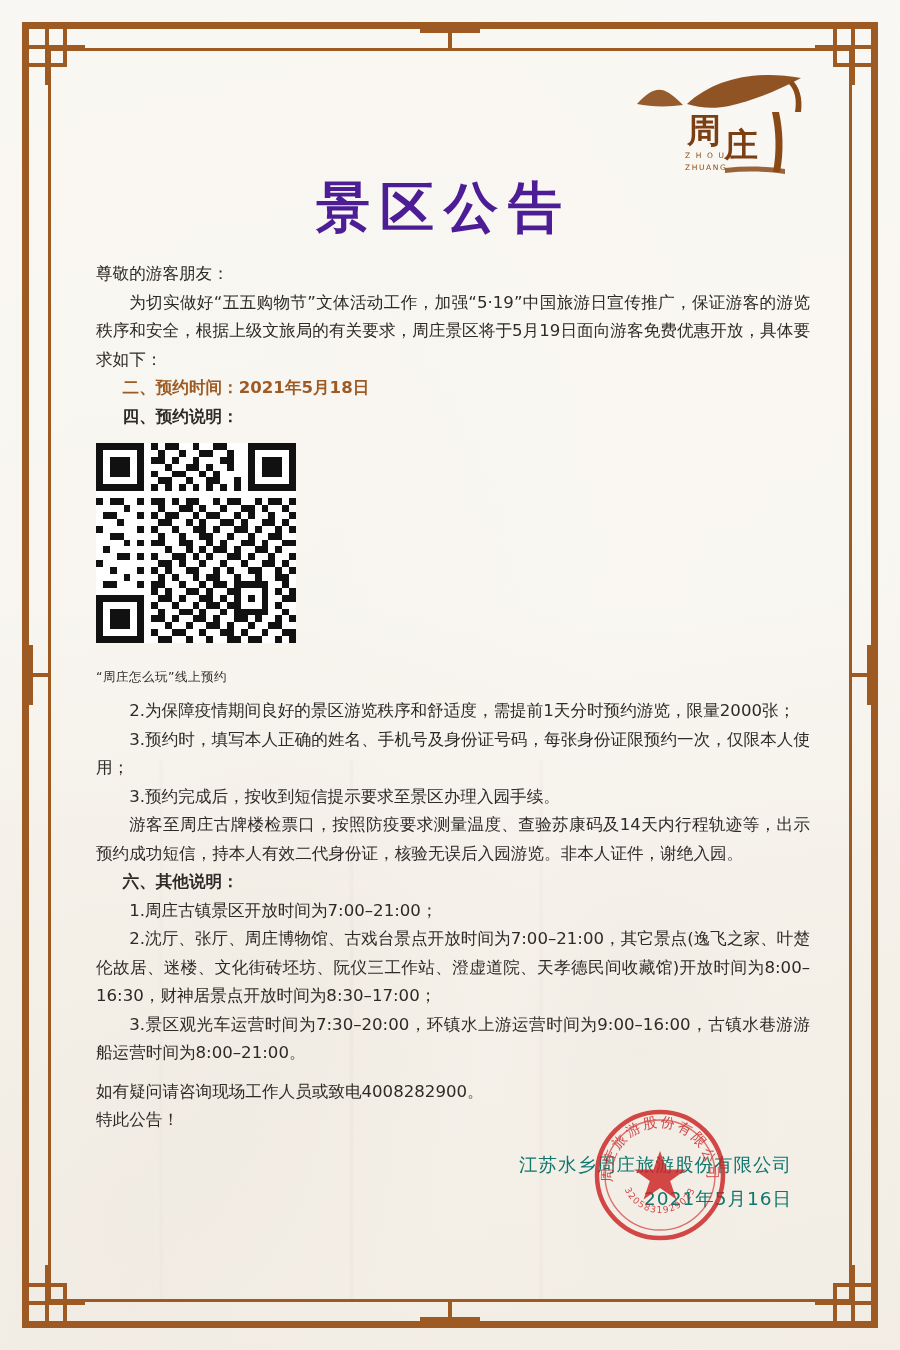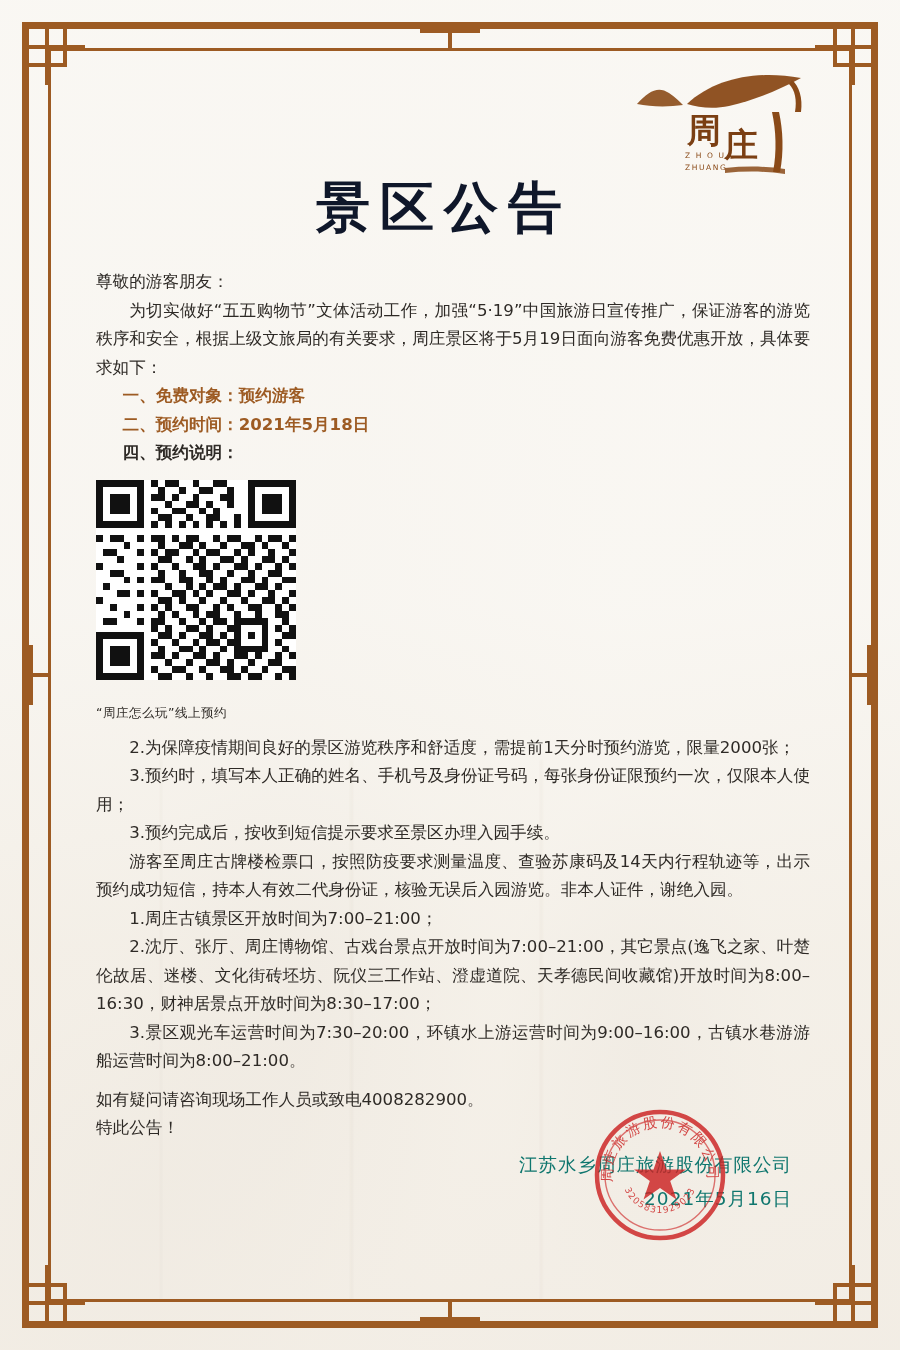--- a/index.html
+++ b/index.html
@@ -93,29 +93,29 @@
 
   
   .title {
     position: absolute;
     left: 0; right: 12px;
     top: 172px;
     text-align: center;
     font-family: "DejaVu Serif", "Liberation Serif", serif;
     font-size: 54px;
     letter-spacing: 10px;
-    color: #0f172a;
+    color: #4c1d95;
     font-weight: 700;
   }
 
   
   .body-wrap {
     position: absolute;
     left: 96px;
-    top: 268px;
+    top: 260px;
     width: 714px;
     font-size: 16.6px;
     line-height: 28.5px;
     color: #2e2a26;
     font-family: "DejaVu Sans", "Liberation Sans", sans-serif;
   }
   .p { margin: 0 0 0 0; text-align: justify; }
   .indent { text-indent: 2em; }
   .hl { color: #9d5b23; font-weight: 700; }
   .sect { font-weight: 700; text-indent: 1.6em; }
@@ -232,23 +232,20 @@
   </div>
 
   <div class="title">景区公告</div>
 
   <div class="body-wrap">
 
     <div class="p">尊敬的游客朋友：</div>
 
     <div class="p indent">为切实做好“五五购物节”文体活动工作，加强“5·19”中国旅游日宣传推广，保证游客的游览秩序和安全，根据上级文旅局的有关要求，周庄景区将于5月19日面向游客免费优惠开放，具体要求如下：</div>
 
-    <div class="p sect">
-      <span class="hl">一、免费对象：</span><span class="hl">预约游客</span>
-    </div>
     <div class="p sect">
       <span class="hl">二、预约时间：</span><span class="hl">2021年5月18日</span>
     </div>
 
     <div class="p sect">四、预约说明：</div>
 
     <div class="qr-block">
       <svg class="qr" viewBox="0 0 29 29" shape-rendering="crispEdges" xmlns="http://www.w3.org/2000/svg">
         <rect width="29" height="29" fill="#ffffff"></rect>
         <g fill="#111111">
@@ -500,20 +497,21 @@
       </svg>
       <div class="qr-caption">“周庄怎么玩”线上预约</div>
     </div>
 
     <div class="p indent">2.为保障疫情期间良好的景区游览秩序和舒适度，需提前1天分时预约游览，限量2000张；</div>
     <div class="p indent">3.预约时，填写本人正确的姓名、手机号及身份证号码，每张身份证限预约一次，仅限本人使用；</div>
     <div class="p indent">3.预约完成后，按收到短信提示要求至景区办理入园手续。</div>
 
     <div class="p indent">游客至周庄古牌楼检票口，按照防疫要求测量温度、查验苏康码及14天内行程轨迹等，出示预约成功短信，持本人有效二代身份证，核验无误后入园游览。非本人证件，谢绝入园。</div>
 
+    <div class="p sect">六、其他说明：</div>
     <div class="p indent">1.周庄古镇景区开放时间为7:00–21:00；</div>
     <div class="p indent">2.沈厅、张厅、周庄博物馆、古戏台景点开放时间为7:00–21:00，其它景点(逸飞之家、叶楚伦故居、迷楼、文化街砖坯坊、阮仪三工作站、澄虚道院、天孝德民间收藏馆)开放时间为8:00–16:30，财神居景点开放时间为8:30–17:00；</div>
     <div class="p indent">3.景区观光车运营时间为7:30–20:00，环镇水上游运营时间为9:00–16:00，古镇水巷游游船运营时间为8:00–21:00。</div>
 
     <div class="gap"></div>
     <div class="p">如有疑问请咨询现场工作人员或致电4008282900。</div>
     <div class="p">特此公告！</div>
   </div>
 
   <div class="sign">

